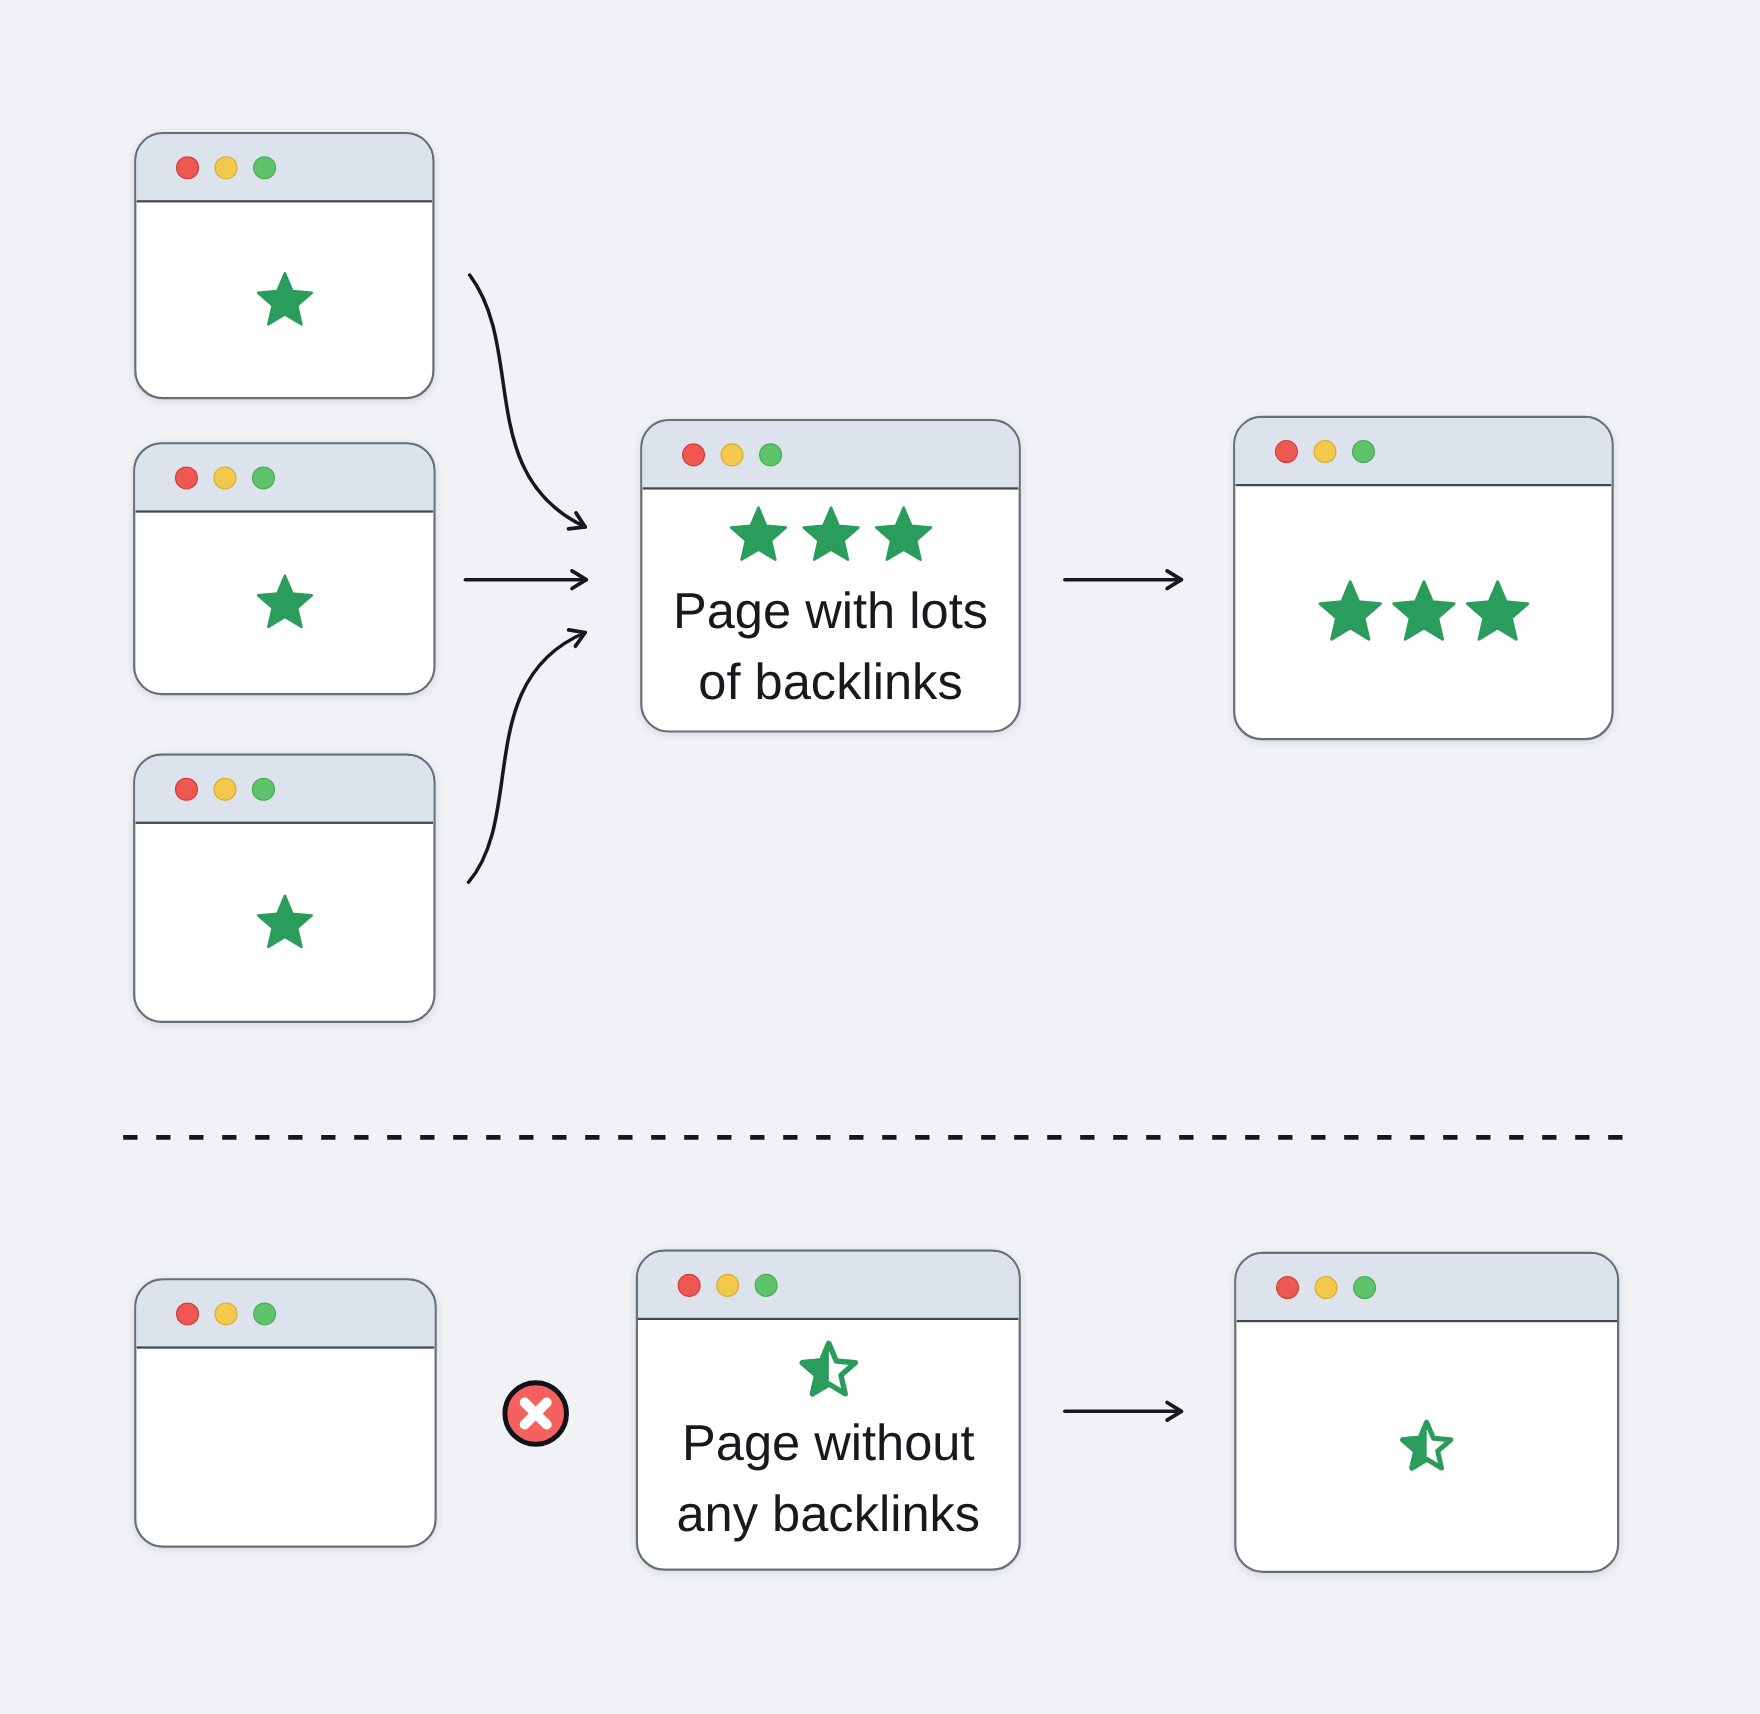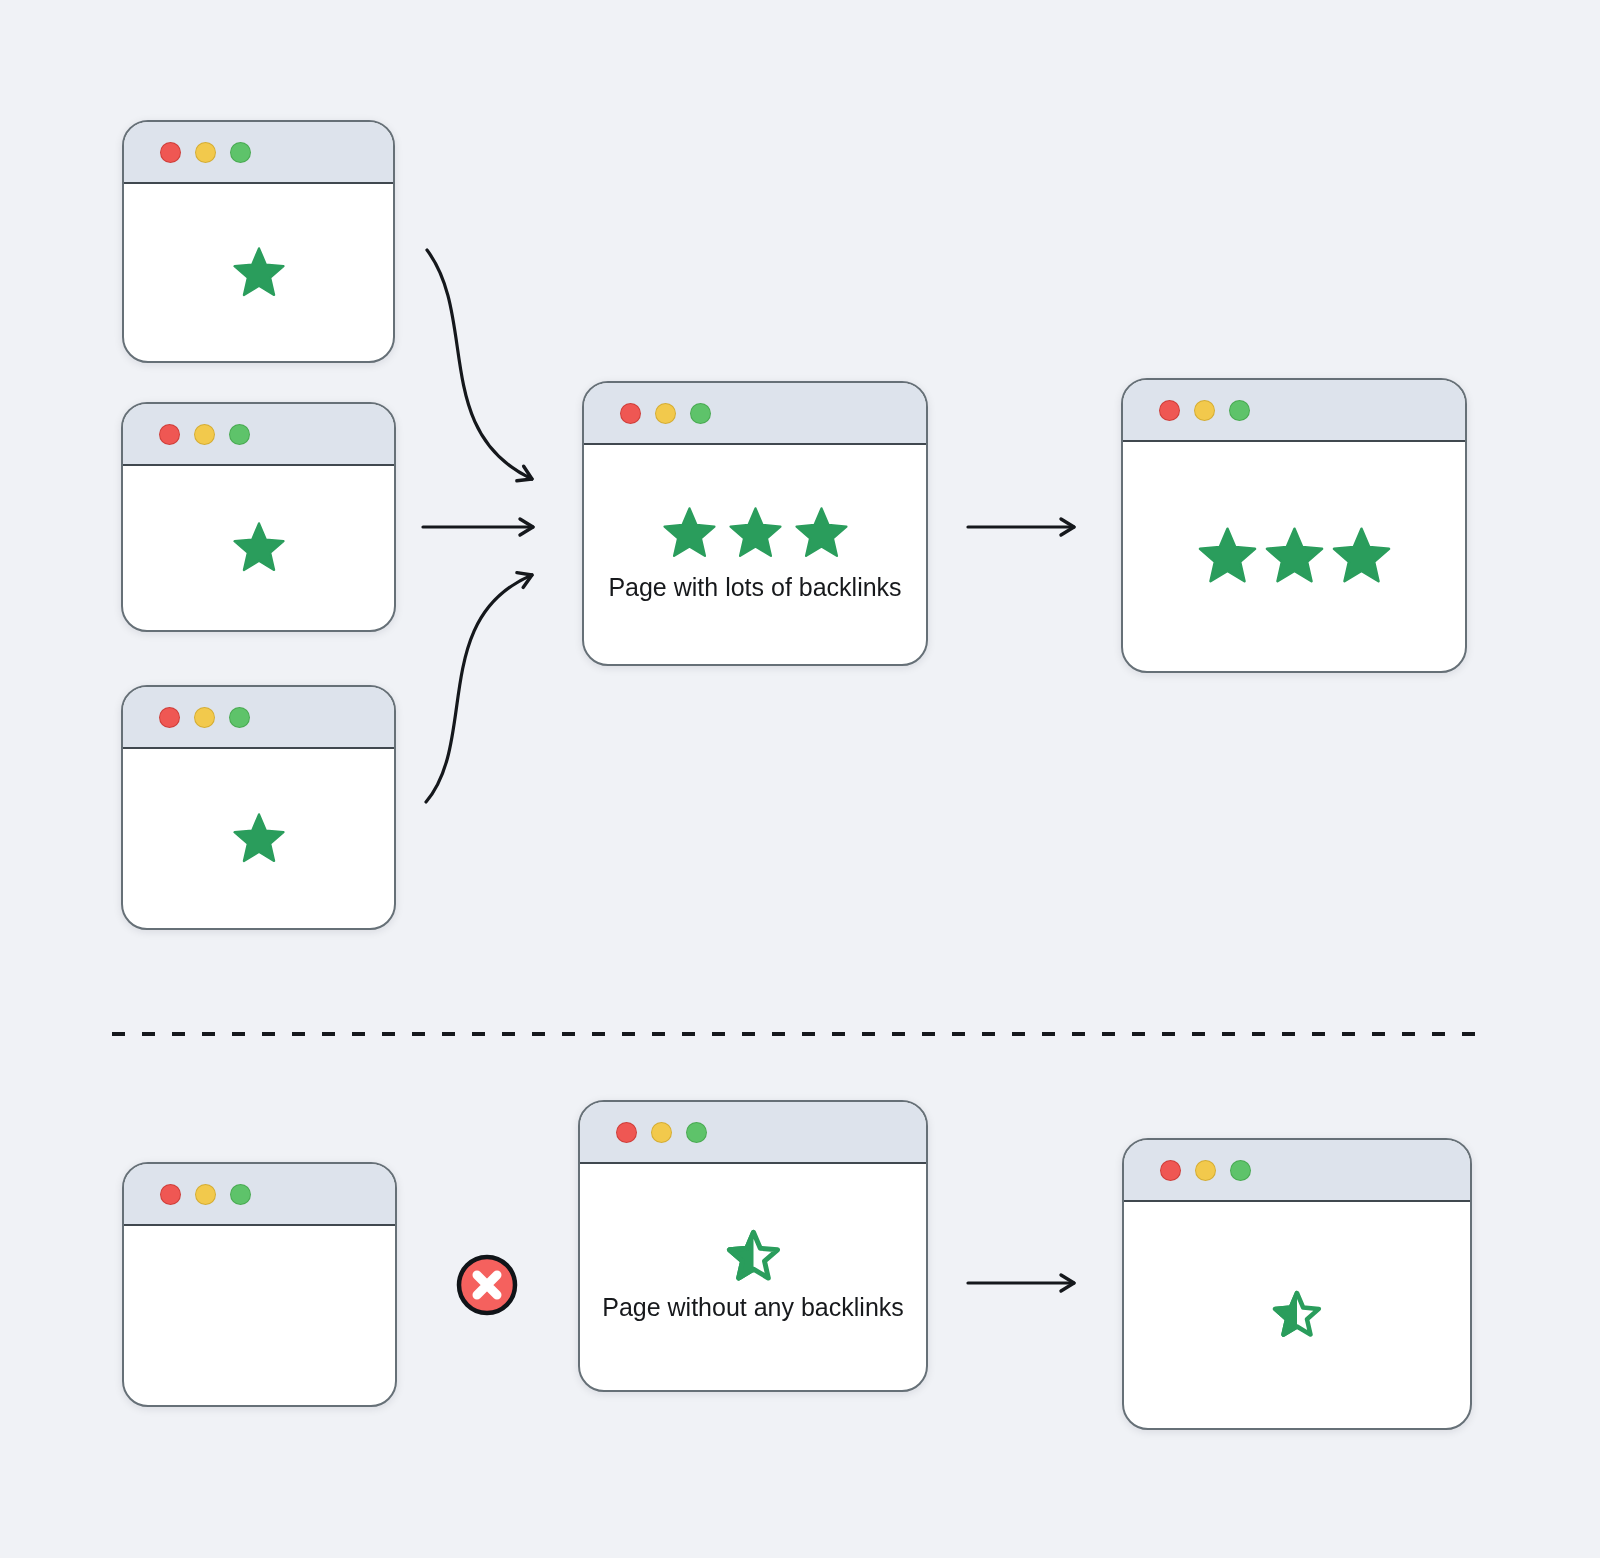--- a/index.html
+++ b/index.html
@@ -48,34 +48,34 @@
   .star-row{display:flex;align-items:center;justify-content:center;}
   .star{display:block;color:var(--star-green);}
 
   
   .w-src1{left:122px;top:120px;width:273px;height:243px;}
   .w-src2{left:121px;top:402px;width:275px;height:230px;}
   .w-src3{left:121px;top:685px;width:275px;height:245px;}
   .w-top-center{left:582px;top:381px;width:346px;height:285px;}
   .w-top-right{left:1121px;top:378px;width:346px;height:295px;}
   .w-bot-left{left:122px;top:1162px;width:275px;height:245px;}
-  .w-bot-center{left:578px;top:1100px;width:350px;height:292px;}
+  .w-bot-center{left:578px;top:1136px;width:350px;height:292px;}
   .w-bot-right{left:1122px;top:1138px;width:350px;height:292px;}
 
   
   .w-src1 .star,.w-src2 .star,.w-src3 .star{width:56px;height:56px;}
   .w-top-center .star{width:57px;height:57px;}
   .w-top-center .star-row{gap:9px;}
   .w-top-right .star{width:63px;height:63px;}
   .w-top-right .star-row{gap:4px;}
   .w-bot-center .star{width:55px;height:55px;}
   .w-bot-right .star{width:50px;height:50px;}
 
   .page-label{
-    font-size:25px;line-height:1.4;color:var(--text-dark);
+    font-size:46px;line-height:1.4;color:var(--text-dark);
     text-align:center;max-width:322px;
   }
   .w-top-center .body{gap:8px;}
   .w-bot-center .body{gap:6px;}
 
   .x-badge{position:absolute;left:455px;top:1253px;width:64px;height:64px;z-index:1;}
 </style>
 </head>
 <body>
 

